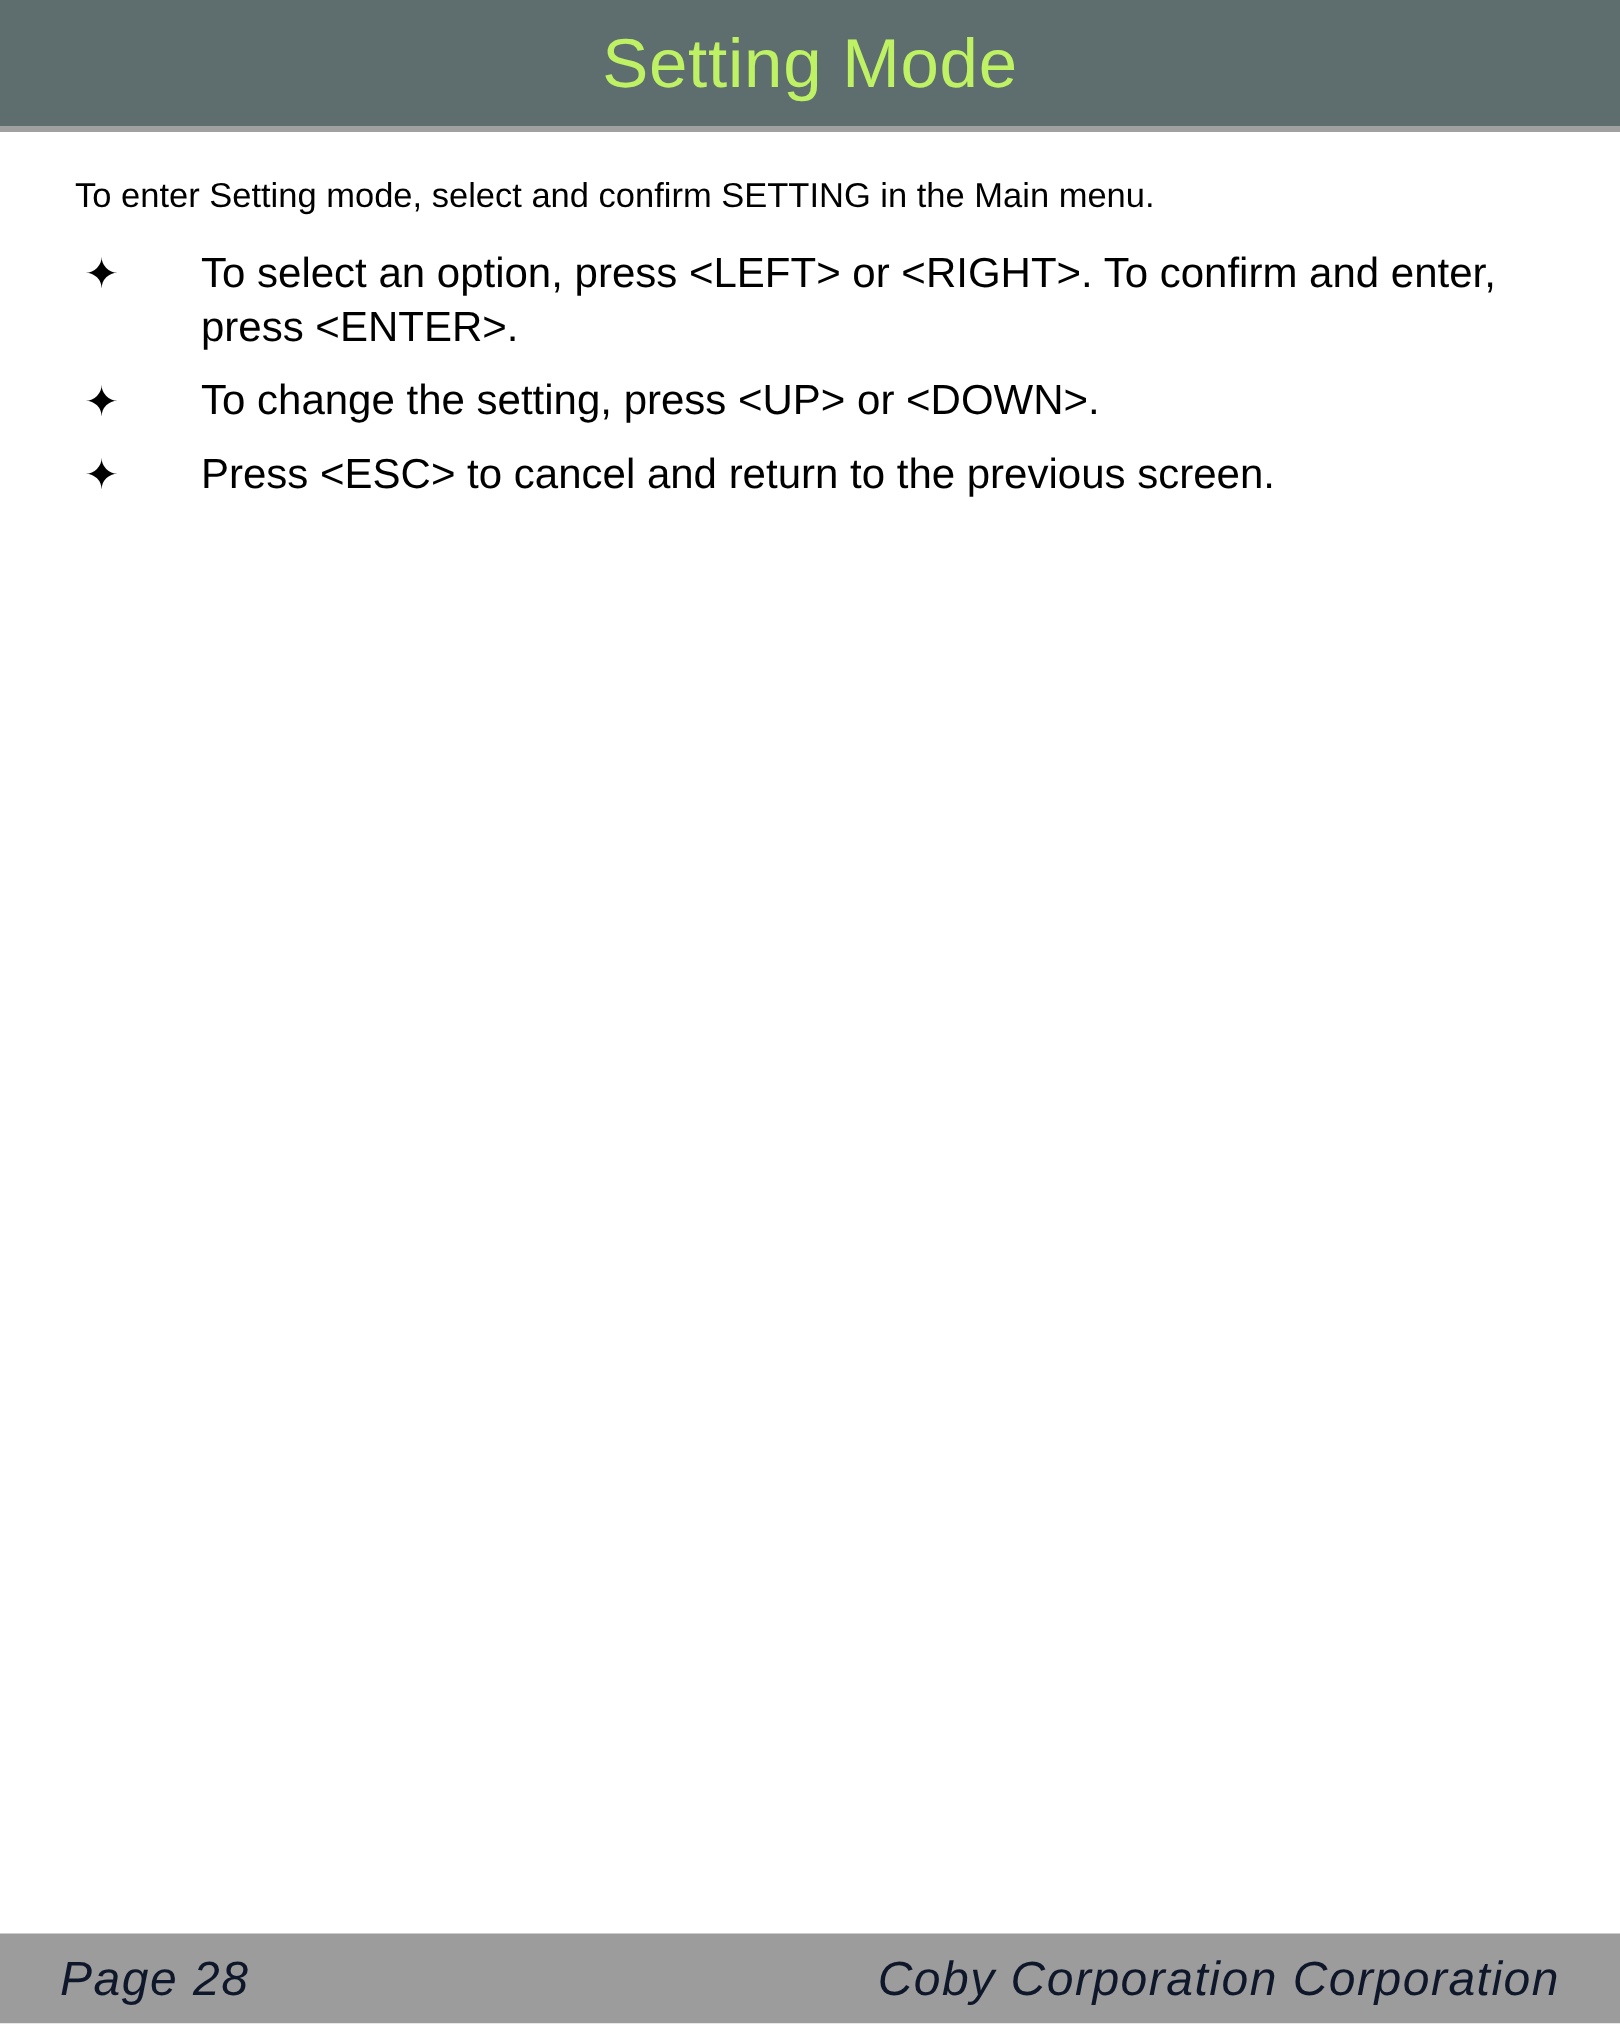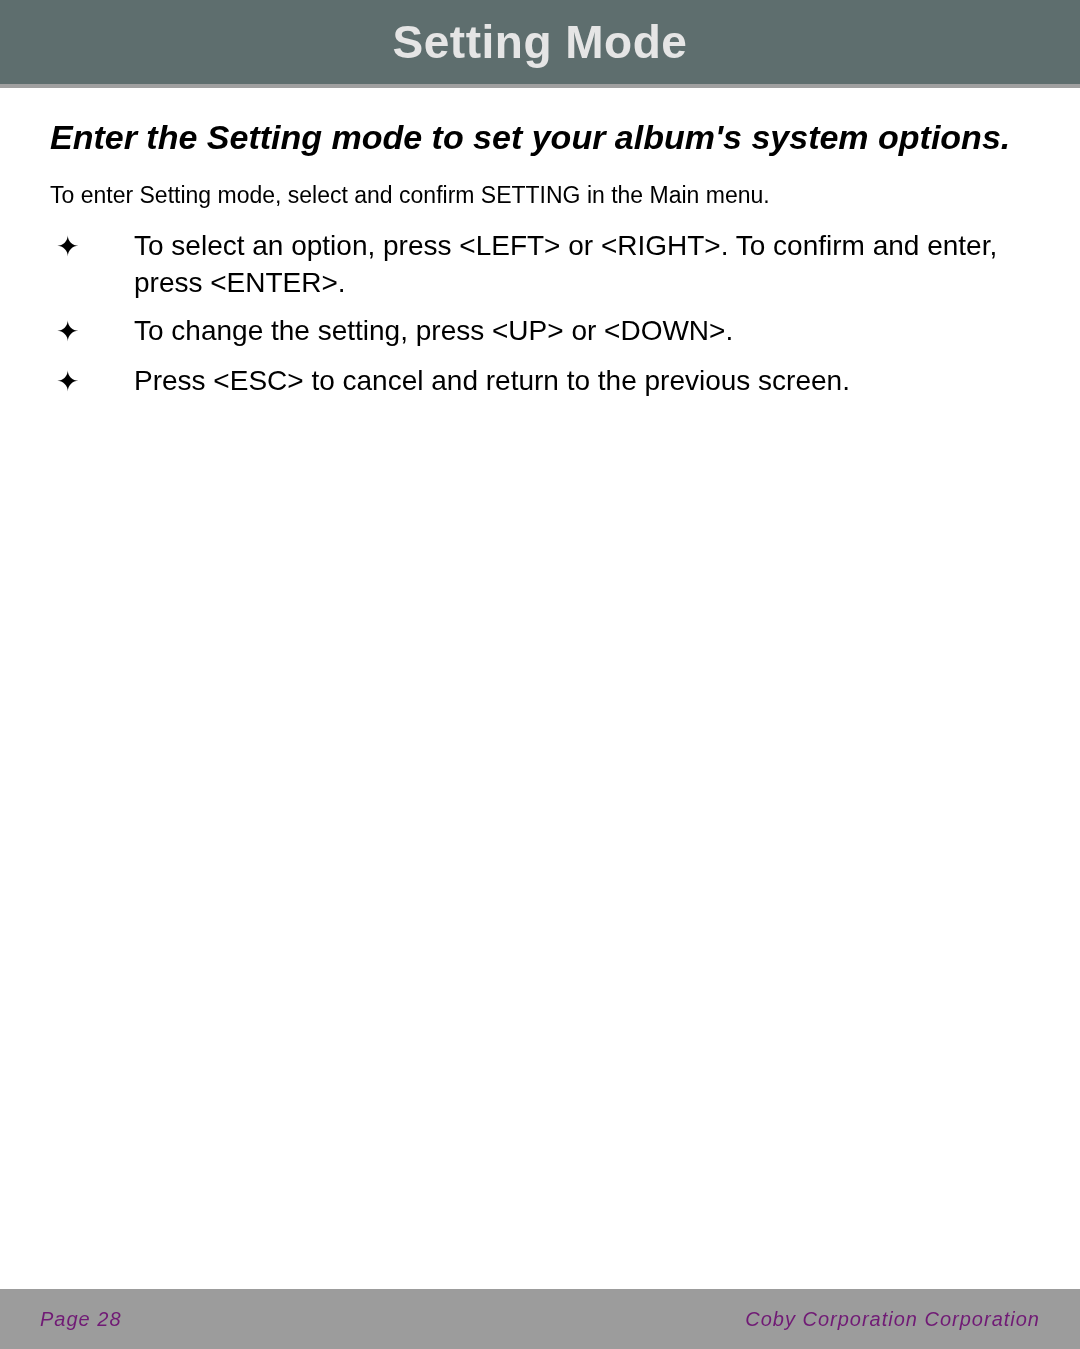--- a/index.html
+++ b/index.html
@@ -18,23 +18,23 @@
     .header-bar {
       width: 100%;
       height: 88px;
       background: #5e6e6e;
       display: flex;
       align-items: center;
       justify-content: center;
       border-bottom: 4px solid #a0a0a0;
     }
     .header-title {
-      color: #e5e5e5;
+      color: #bef264;
       font-size: 46px;
-      font-weight: bold;
+      font-weight: normal;
       font-family: "Century Gothic", "Trebuchet MS", Arial, sans-serif;
       letter-spacing: 0.5px;
     }
     .content {
       padding: 28px 50px 0 50px;
     }
     .subtitle {
       font-size: 34px;
       font-weight: bold;
       font-style: italic;
@@ -77,36 +77,35 @@
       left: 0;
       width: 100%;
       height: 60px;
       background: #9c9c9c;
       display: flex;
       align-items: center;
       justify-content: space-between;
       padding: 0 40px;
     }
     .footer-text {
-      color: #701a75;
-      font-size: 20px;
+      color: #0f172a;
+      font-size: 32px;
       font-style: italic;
       font-family: "Century Gothic", "Trebuchet MS", Arial, sans-serif;
       letter-spacing: 1px;
     }
   </style>
 </head>
 <body>
 
 <div class="header-bar">
   <div class="header-title">Setting Mode</div>
 </div>
 
 <div class="content">
-  <div class="subtitle">Enter the Setting mode to set your album's system options.</div>
   <div class="body-text">To enter Setting mode, select and confirm SETTING in the Main menu.</div>
 
   <ul class="bullet-list">
     <li class="bullet-item">
       <span class="bullet-icon">✦</span>
       <span class="bullet-text">To select an option, press &lt;LEFT&gt; or &lt;RIGHT&gt;. To confirm and enter, press &lt;ENTER&gt;.</span>
     </li>
     <li class="bullet-item">
       <span class="bullet-icon">✦</span>
       <span class="bullet-text">To change the setting, press &lt;UP&gt; or &lt;DOWN&gt;.</span>

